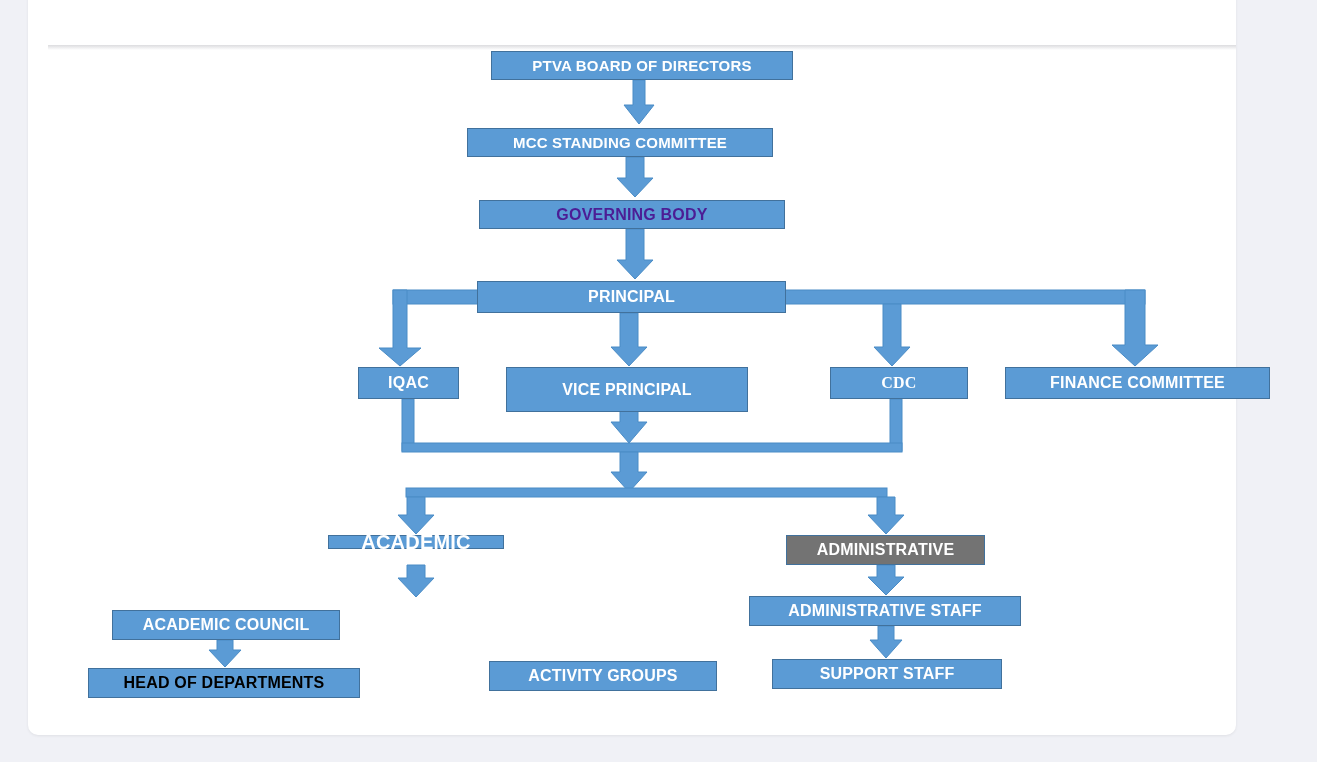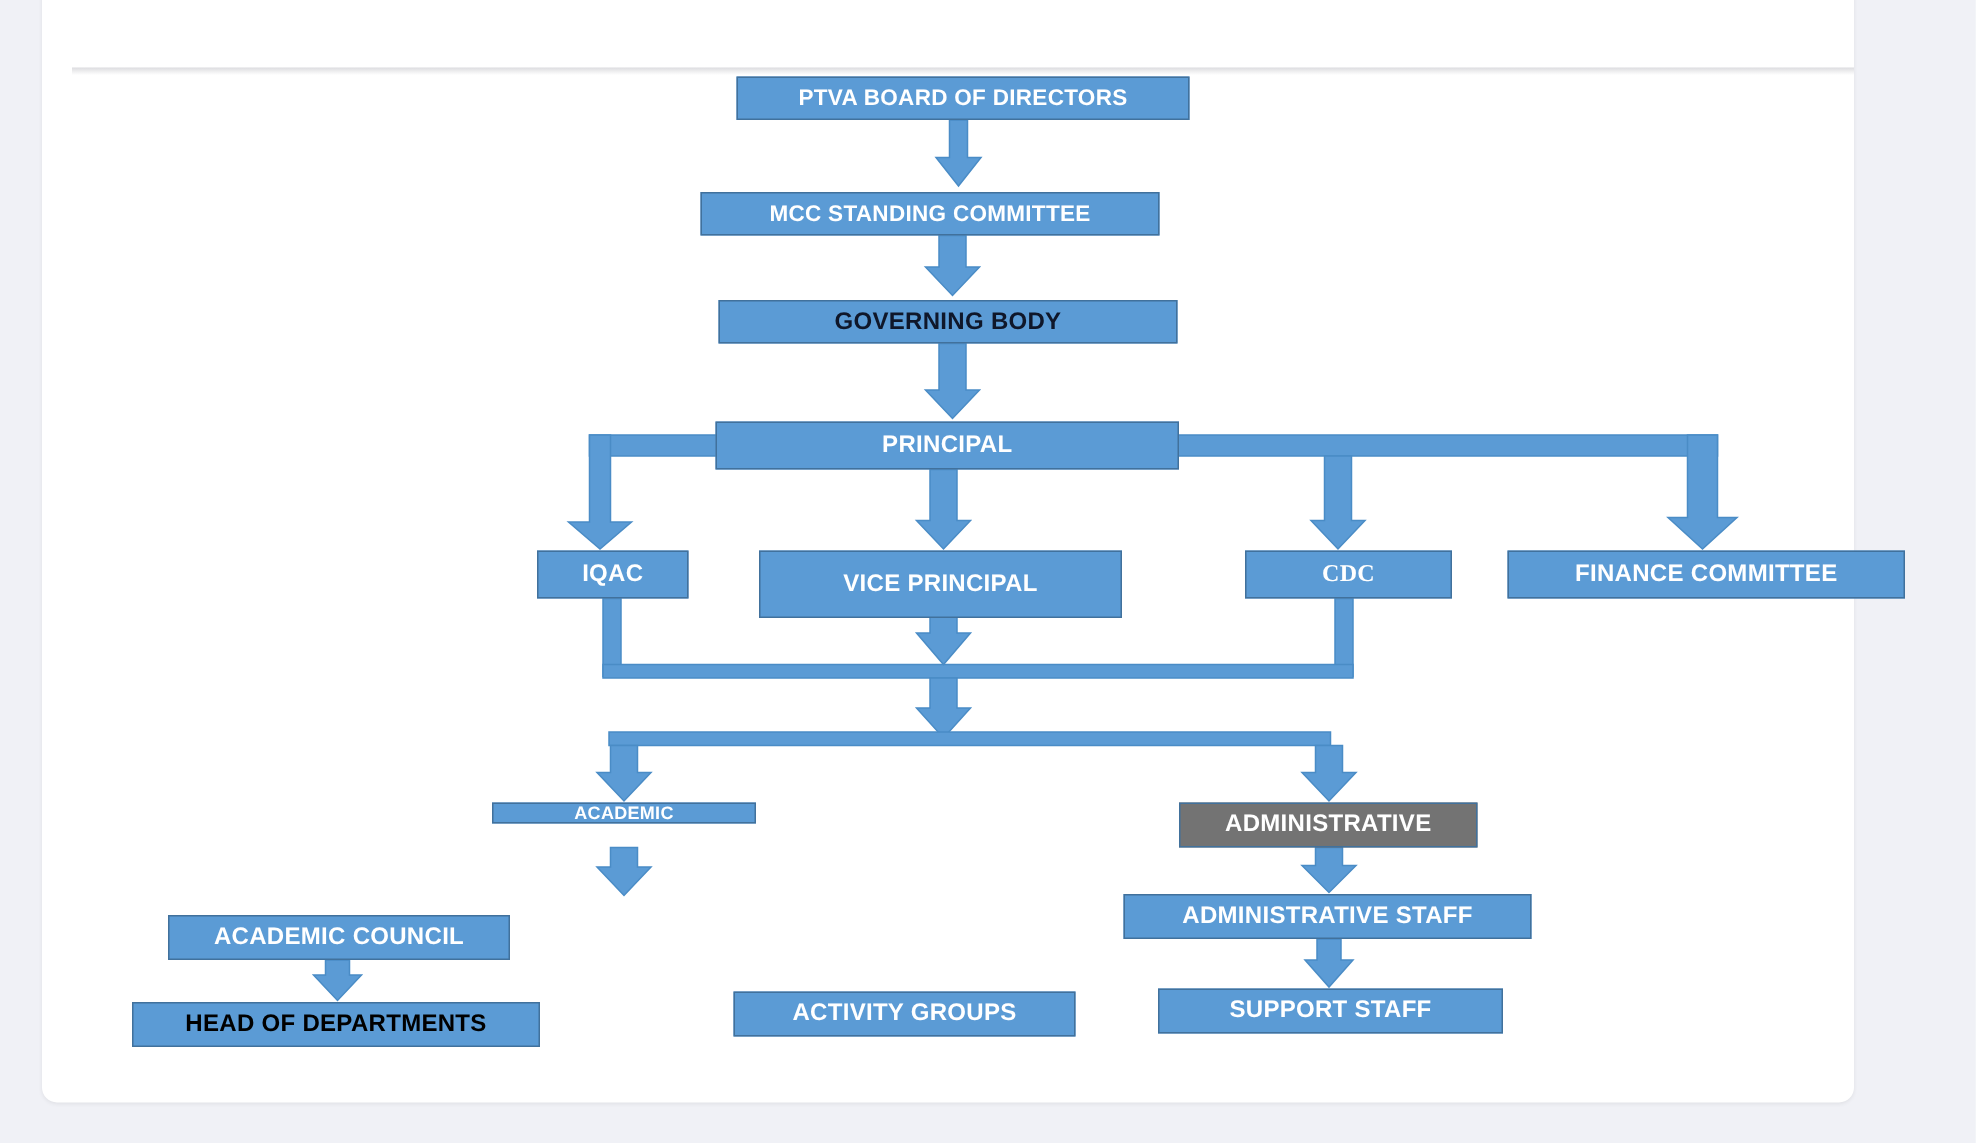--- a/index.html
+++ b/index.html
@@ -119,27 +119,27 @@
       <path class="conn" d="M 217,640 L 233,640 L 233,650 L 241,650 L 225,667 L 209,650 L 217,650 Z"></path>
 
       <path class="conn" d="M 877,565 L 895,565 L 895,577 L 904,577 L 886,595 L 868,577 L 877,577 Z"></path>
 
       <path class="conn" d="M 878,626 L 894,626 L 894,640 L 902,640 L 886,658 L 870,640 L 878,640 Z"></path>
     </svg>
 
     <div id="nodes">
         <div class="node" style="left: 491px; top: 51px; width: 302px; height: 29px; font-size: 15px; background: rgb(91, 155, 213); border-color: rgb(65, 113, 156); color: rgb(255, 255, 255);">PTVA BOARD OF DIRECTORS</div>
         <div class="node" style="left: 467px; top: 128px; width: 306px; height: 29px; font-size: 15px; background: rgb(91, 155, 213); border-color: rgb(65, 113, 156); color: rgb(255, 255, 255);">MCC STANDING COMMITTEE</div>
-        <div class="node" style="left: 479px; top: 200px; width: 306px; height: 29px; font-size: 16px; background: rgb(91, 155, 213); border-color: rgb(65, 113, 156); color: #0f172a;">GOVERNING BODY</div>
+        <div class="node" style="left: 479px; top: 200px; width: 306px; height: 29px; font-size: 16px; background: rgb(91, 155, 213); border-color: rgb(65, 113, 156); color: #4c1d95;">GOVERNING BODY</div>
         <div class="node" style="left: 477px; top: 281px; width: 309px; height: 32px; font-size: 16px; background: rgb(91, 155, 213); border-color: rgb(65, 113, 156); color: rgb(255, 255, 255);">PRINCIPAL</div>
         <div class="node" style="left: 358px; top: 367px; width: 101px; height: 32px; font-size: 16px; background: rgb(91, 155, 213); border-color: rgb(65, 113, 156); color: rgb(255, 255, 255);">IQAC</div>
         <div class="node" style="left: 506px; top: 367px; width: 242px; height: 45px; font-size: 16px; background: rgb(91, 155, 213); border-color: rgb(65, 113, 156); color: rgb(255, 255, 255);">VICE PRINCIPAL</div>
         <div class="node" style="left: 830px; top: 367px; width: 138px; height: 32px; font-size: 16px; background: rgb(91, 155, 213); border-color: rgb(65, 113, 156); color: rgb(255, 255, 255); font-family: Liberation Serif, serif;">CDC</div>
         <div class="node" style="left: 1005px; top: 367px; width: 265px; height: 32px; font-size: 16px; background: rgb(91, 155, 213); border-color: rgb(65, 113, 156); color: rgb(255, 255, 255);">FINANCE COMMITTEE</div>
-        <div class="node" style="left: 328px; top: 535px; width: 176px; height: 14px; font-size: 12px; background: rgb(91, 155, 213); border-color: rgb(65, 113, 156); color: rgb(255, 255, 255);">ACADEMIC</div>
+        <div class="node" style="left: 328px; top: 535px; width: 176px; height: 14px; font-size: 20px; background: rgb(91, 155, 213); border-color: rgb(65, 113, 156); color: rgb(255, 255, 255);">ACADEMIC</div>
         <div class="node" style="left: 786px; top: 535px; width: 199px; height: 30px; font-size: 16px; background: #737373; border-color: rgb(65, 113, 156); color: rgb(255, 255, 255);">ADMINISTRATIVE</div>
         <div class="node" style="left: 112px; top: 610px; width: 228px; height: 30px; font-size: 16px; background: rgb(91, 155, 213); border-color: rgb(65, 113, 156); color: rgb(255, 255, 255);">ACADEMIC COUNCIL</div>
         <div class="node" style="left: 749px; top: 596px; width: 272px; height: 30px; font-size: 16px; background: rgb(91, 155, 213); border-color: rgb(65, 113, 156); color: rgb(255, 255, 255);">ADMINISTRATIVE STAFF</div>
         <div class="node" style="left: 88px; top: 668px; width: 272px; height: 30px; font-size: 16px; background: rgb(91, 155, 213); border-color: rgb(65, 113, 156); color: #000000;">HEAD OF DEPARTMENTS</div>
         <div class="node" style="left: 489px; top: 661px; width: 228px; height: 30px; font-size: 16px; background: rgb(91, 155, 213); border-color: rgb(65, 113, 156); color: rgb(255, 255, 255);">ACTIVITY GROUPS</div>
         <div class="node" style="left: 772px; top: 659px; width: 230px; height: 30px; font-size: 16px; background: rgb(91, 155, 213); border-color: rgb(65, 113, 156); color: rgb(255, 255, 255);">SUPPORT STAFF</div>
       </div>
   </div>
 </div>
 

